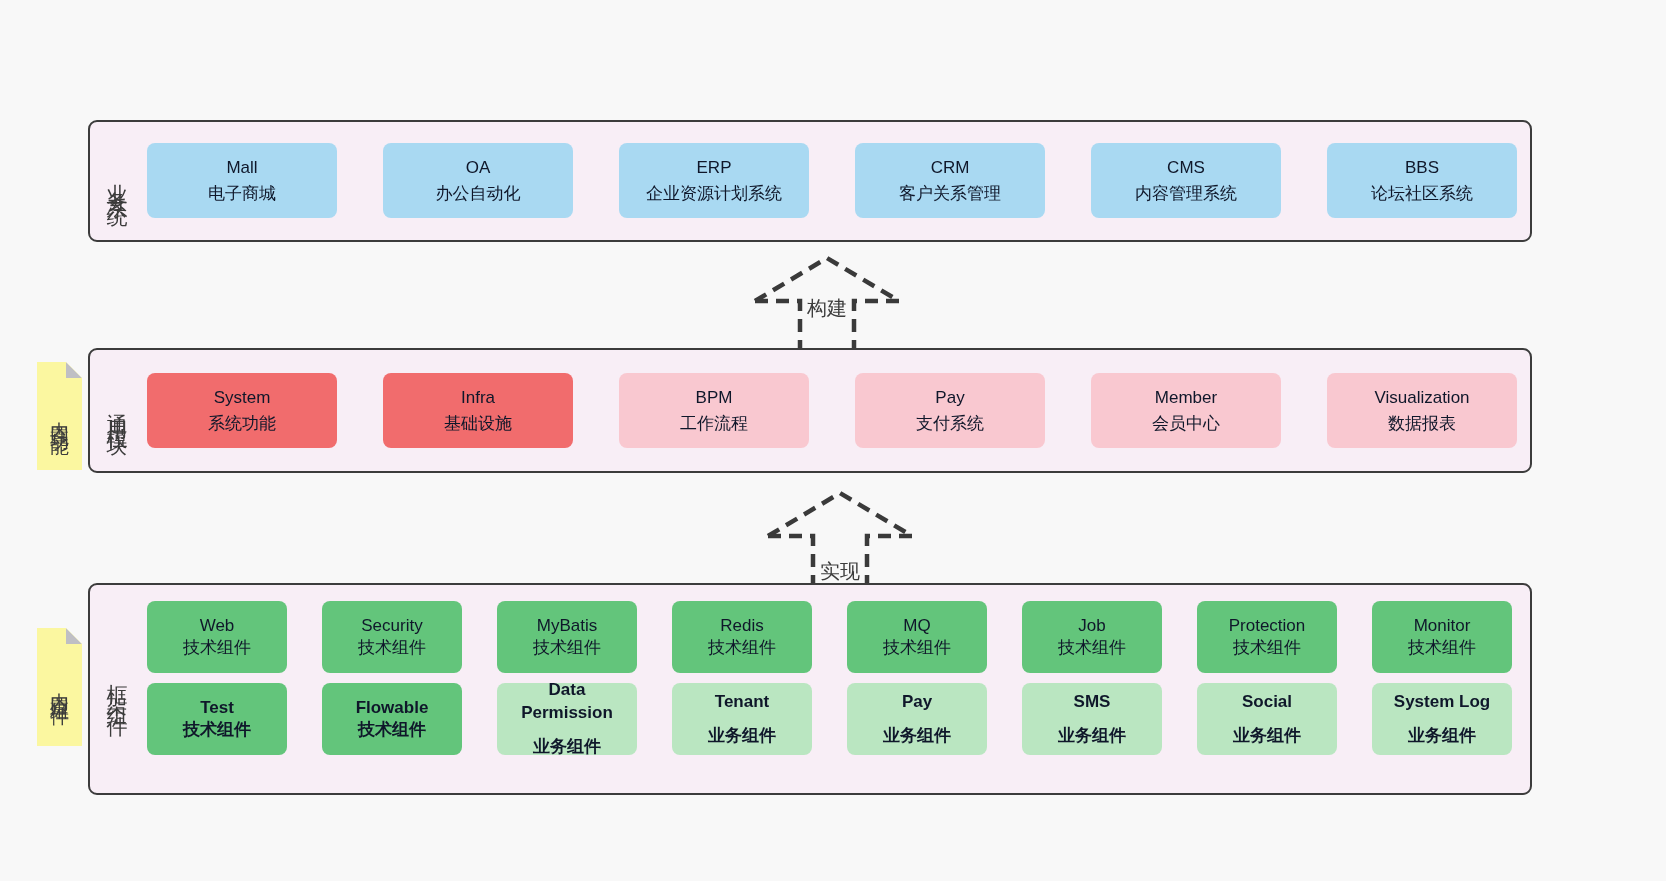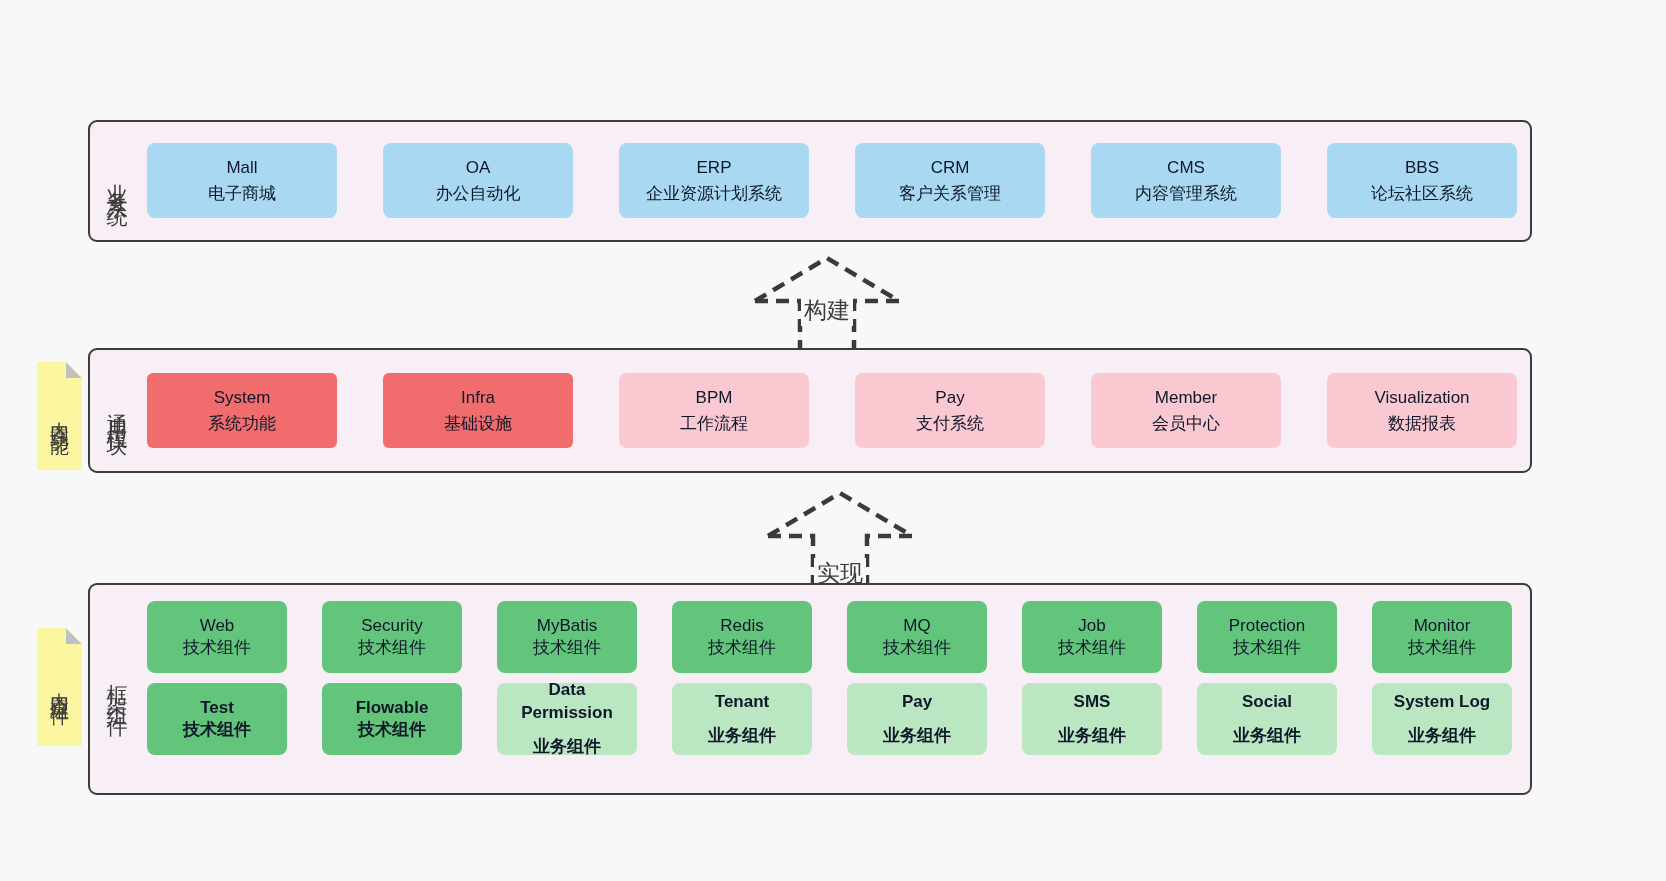--- a/index.html
+++ b/index.html
@@ -28,21 +28,21 @@
   .boxes-row.small-row{gap:35px;}
   #row-l3a{top:16px;}
   #row-l3b{top:98px;font-weight:bold;}
   .box{
     width:190px;height:75px;border-radius:8px;box-sizing:border-box;
     display:flex;flex-direction:column;align-items:center;justify-content:center;
     text-align:center;font-size:17px;line-height:1.5;color:#0f172a;padding:0 8px;
   }
   .box.small{width:140px;height:72px;line-height:1.32;padding:16px 6px;}
   .blue{background:#a9d9f2;}
-  .red{background:#f16c6d;border-radius:6px;}
+  .red{background:#f16c6d;}
   .pink{background:#f9c8d0;}
   .green{background:#63c57b;}
   .green-light{background:#bae6c1;gap:12px;}
   .tag{
     position:absolute;left:37px;width:45px;background:#fbf7a0;
     clip-path:polygon(0 0,calc(100% - 16px) 0,100% 16px,100% 100%,0 100%);
   }
   #tag2{top:362px;height:108px;}
   #tag3{top:628px;height:118px;}
   .tag-fold{
@@ -52,21 +52,21 @@
   .tag-text{
     position:absolute;left:50%;top:50%;transform:translate(-50%,-50%);
     writing-mode:vertical-rl;text-orientation:upright;
     font-size:19px;letter-spacing:5px;color:#3b3b3b;white-space:nowrap;
   }
   .arrow-svg{position:absolute;}
   #arrow1{left:747px;top:255px;}
   #arrow2{left:760px;top:490px;}
   .arrow-path{fill:none;stroke:#3a3a3a;stroke-width:4.5;stroke-dasharray:13 8;}
   .arrow-label{
-    position:absolute;font-size:23px;color:#3d3d3d;background:#f8f8f8;
+    position:absolute;font-size:20px;color:#3d3d3d;background:#f8f8f8;
     padding:0 3px;white-space:nowrap;
   }
   #arrow1-label{left:827px;top:295px;transform:translateX(-50%);}
   #arrow2-label{left:840px;top:558px;transform:translateX(-50%);}
 </style>
 </head>
 <body>
 
 <div class="layer" id="layer1">
   <div class="layer-label">业务系统</div>

